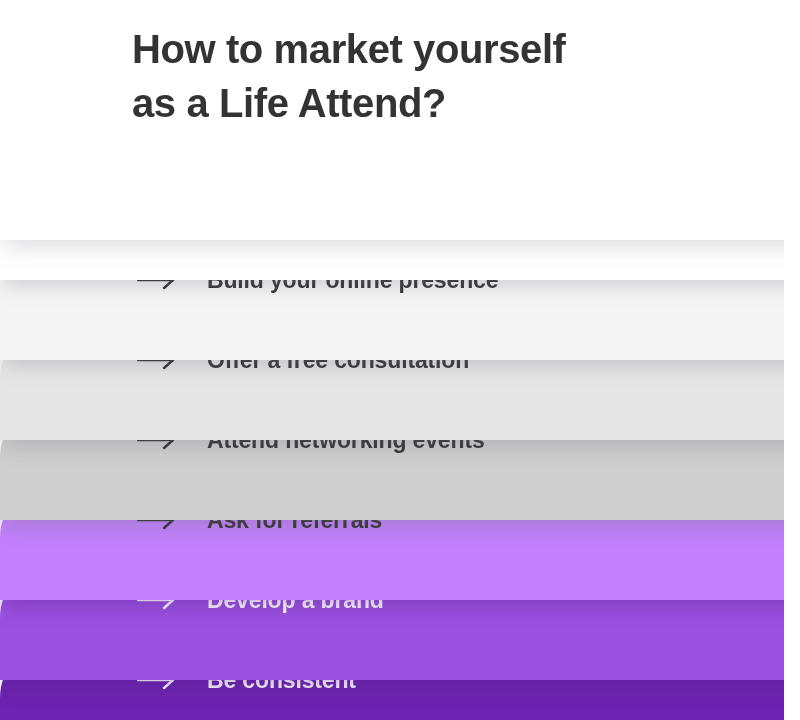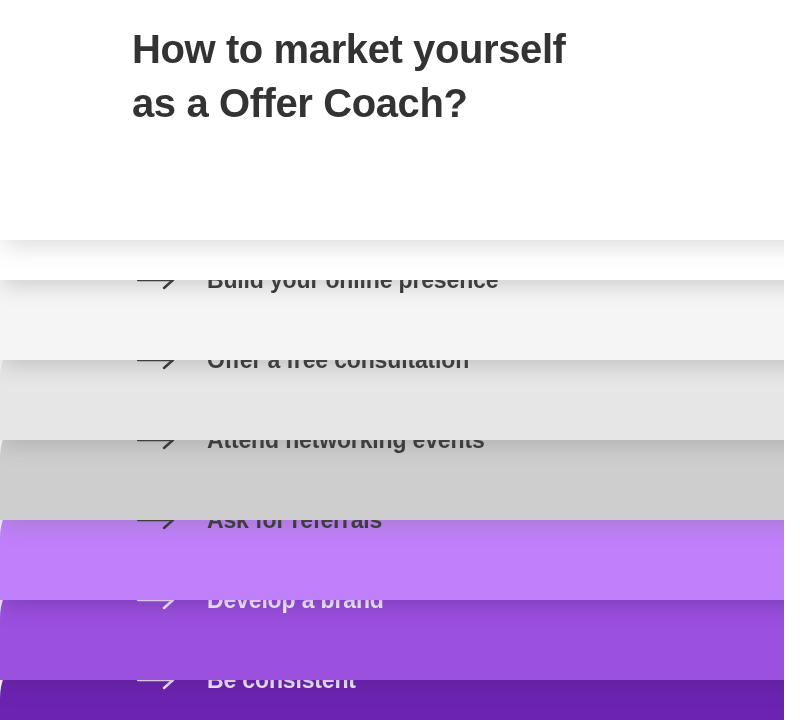--- a/index.html
+++ b/index.html
@@ -117,21 +117,21 @@
   .shadow-purple { box-shadow: 0 9px 20px -3px rgba(80,30,130,0.34); }
 </style>
 </head>
 <body>
 
 <div id="infographic">
 
   <div class="card card-title" style="background: rgb(255, 255, 255);">
     <div class="title-text">
       <span class="title-line">How to market yourself</span>
-      <span class="title-line">as a Offer Coach?</span>
+      <span class="title-line">as a Life Attend?</span>
     </div>
   </div>
 
   <div class="card row r1 shadow-soft ink-dark" style="background: rgb(255, 255, 255);">
     <div class="row-inner">
       <svg class="row-arrow" viewBox="0 0 40 22" fill="none" stroke-width="2.4" stroke-linecap="round" stroke-linejoin="round">
         <path d="M1 11 H36"></path>
         <path d="M27 3 L36 11 L27 19"></path>
       </svg>
       <span class="row-label">Identify your niche</span>

